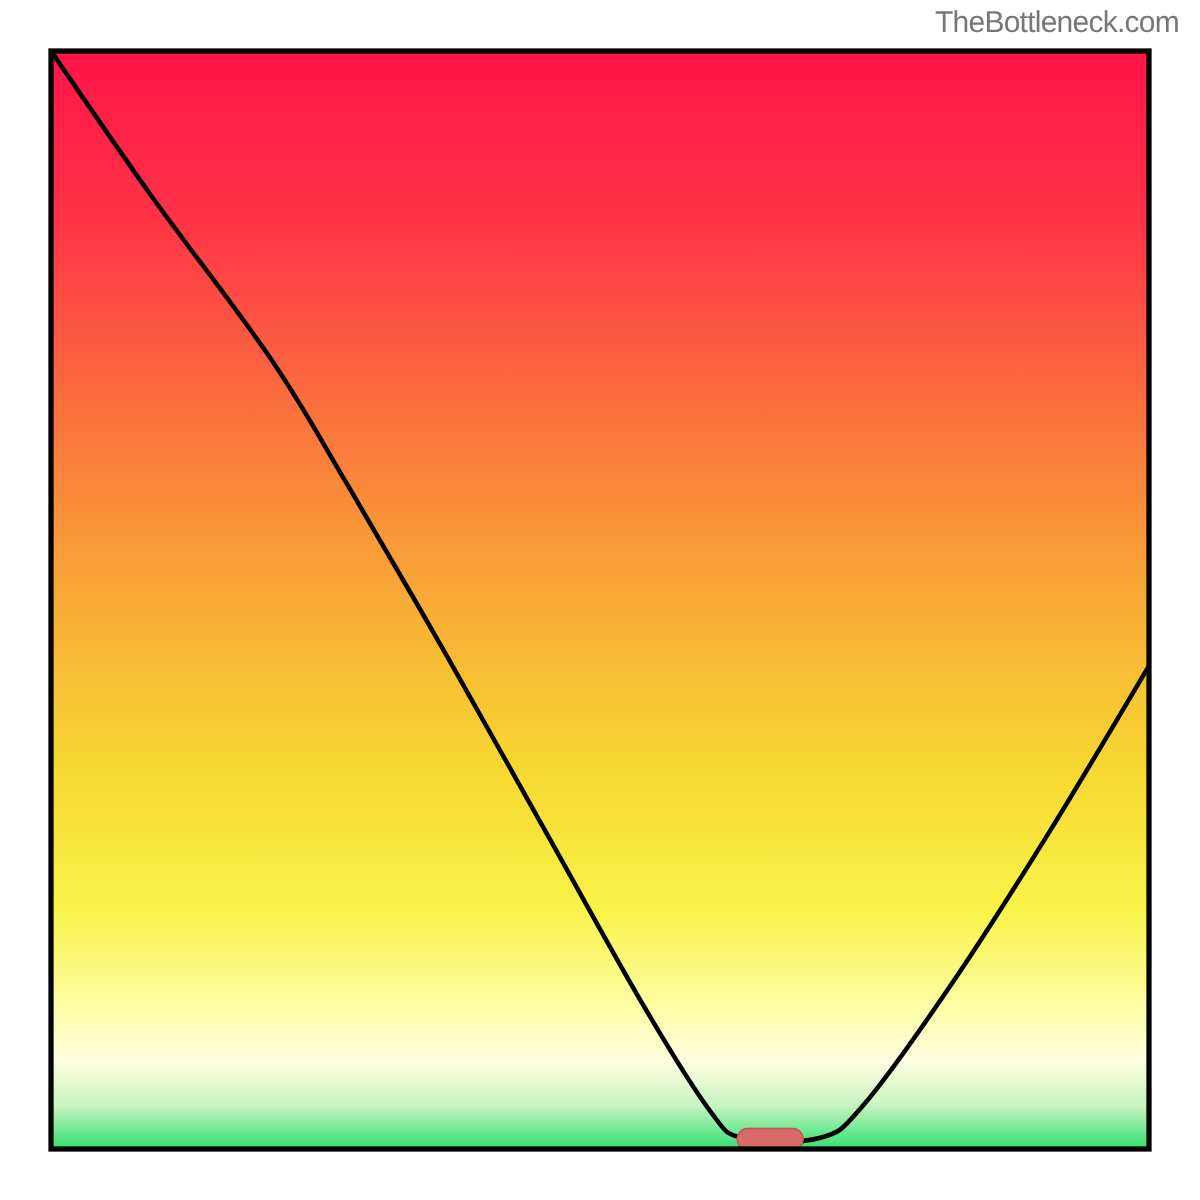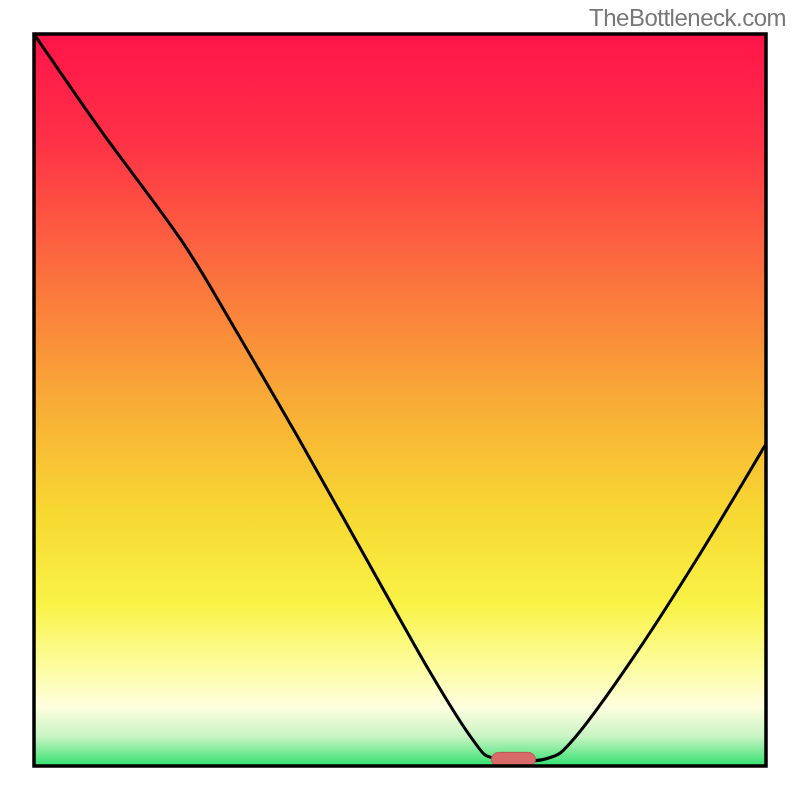--- a/index.html
+++ b/index.html
@@ -8,21 +8,21 @@
     width: 800px;
     height: 800px;
     background: #ffffff;
     position: relative;
   }
   .watermark {
     position: absolute;
     top: 4px;
     right: 14px;
     font-family: Arial, Helvetica, sans-serif;
-    font-size: 24px;
+    font-size: 20px;
     color: #777777;
     font-weight: 400;
     letter-spacing: -0.5px;
   }
   svg {
     display: block;
   }
 </style>
 </head>
 <body>

